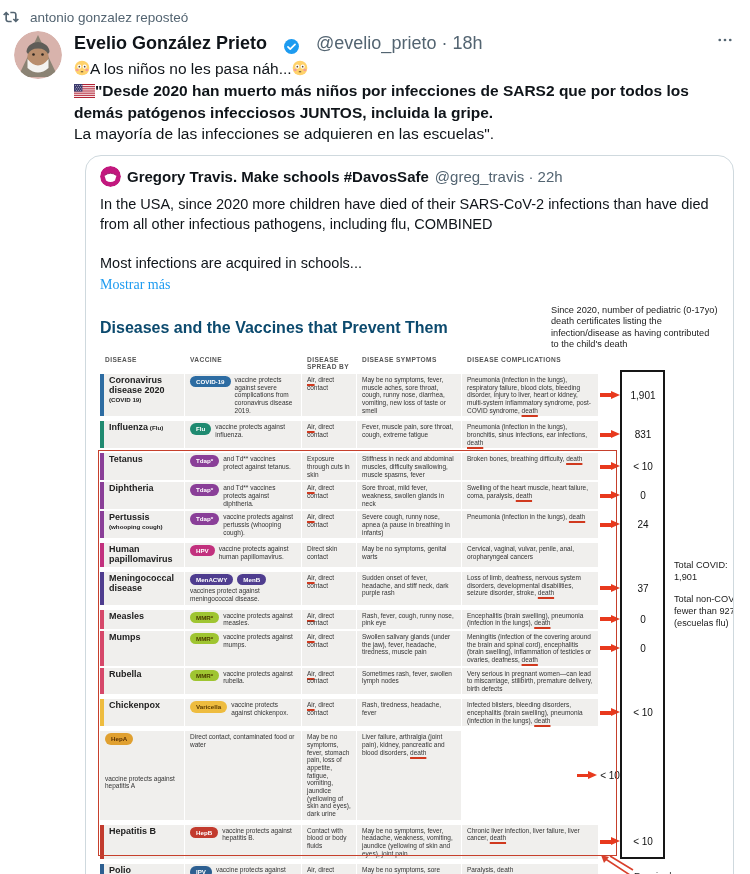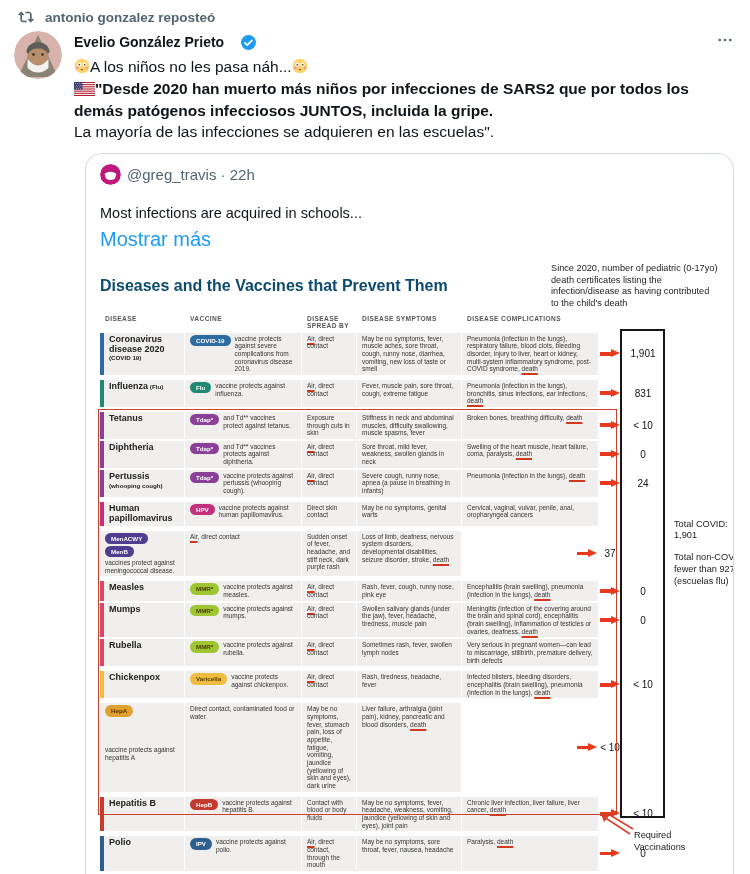--- a/index.html
+++ b/index.html
@@ -1,44 +1,44 @@
 <!DOCTYPE html>
 <html><head>
 <meta charset="utf-8">
 <style>
   html,body { margin:0; padding:0; }
   body { width:750px; height:874px; background:#fff; color:#0f1419;
          font-family:"Liberation Sans",sans-serif; overflow:hidden; }
 
   
-  .repost { display:flex; align-items:center; gap:11px; padding:9px 16px 2px 18px;
-            color:#536471; font-weight:bold; font-size:13.5px; }
+  .repost { display:flex; align-items:center; gap:11px; padding:9px 16px 2px 3px;
+            color:#536471; font-weight:normal; font-size:13.5px; }
 
   
   .tweet { display:flex; gap:12px; padding:4px 16px 0 14px; }
   .avatar { width:48px; height:48px; border-radius:50%; overflow:hidden; flex:none; }
   .content { flex:1; min-width:0; }
-  .name-row { display:flex; align-items:center; gap:16px; font-size:14px; line-height:1.3; }
+  .name-row { display:flex; align-items:flex-end; gap:16px; font-size:18px; line-height:1.3; }
   .name { font-weight:bold; white-space:nowrap; }
   .meta { color:#536471; white-space:nowrap; }
   .more { margin-left:auto; cursor:pointer; }
   .body-text { font-size:15.5px; line-height:1.4; margin-top:3px; }
   .body-text .bold { font-weight:bold; }
   .emoji { vertical-align:-2px; }
 
   
   .card { border:1px solid #cfd9de; border-radius:16px; margin:10px 0 0 11px;
           overflow:hidden; background:#fff; }
   .card-pad { padding:10px 14px 2px; }
   .qhead { display:flex; align-items:center; gap:6px; font-size:15px; line-height:1.3; }
   .qavatar { width:21px; height:21px; border-radius:50%; overflow:hidden; flex:none; }
   .qname { font-weight:bold; }
   .qtext { font-size:14.5px; line-height:1.4; margin-top:7px; }
   .qtext2 { font-size:14.5px; line-height:1.4; margin-top:18px; }
-  .showmore { color:#1d9bf0; font-size:20px; line-height:1.4; margin-top:2px; cursor:pointer; }
+  .showmore { color:#1d9bf0; font-size:14px; line-height:1.4; margin-top:2px; cursor:pointer;font-family:Liberation Serif, serif; }
 
   
   .chart { position:relative; padding:8px 14px 8px; background:#fff; }
   .chart-head { display:flex; gap:8px; }
   .chart-title { flex:1; font-size:16px; font-weight:bold; color:#0c4a6e; padding-top:14px; }
   .chart-note { width:168px; font-size:9.2px; line-height:1.26; color:#1a1a1a; }
   .tgrid { display:grid; grid-template-columns:84px 116px 54px 104px 136px 22px 42px; column-gap:1px; }
   .thead { margin-top:3px; color:#555; font-size:6.6px; font-weight:bold; letter-spacing:.4px; }
   .thead > div { padding:2px 5px; }
   .row { margin-top:2px; }
@@ -88,20 +88,21 @@
       <path d="M13.5 28 q10.5 13 21 0 l0 9 q-10.5 9 -21 0 z" fill="#f4f3f0"></path>
     </svg>
   </div>
   <div class="content">
     <div class="name-row">
       <span class="name">Evelio González Prieto</span>
       <svg class="emoji" width="17" height="17" viewBox="0 0 24 24">
           <circle cx="12" cy="12" r="10.5" fill="#1d9bf0"></circle>
           <path d="M7 12.5l3.2 3.2L17 9" stroke="#fff" stroke-width="2.4" fill="none" stroke-linecap="round" stroke-linejoin="round"></path>
         </svg>
+      <span class="meta">@evelio_prieto · 18h</span>
       <span class="more">
         <svg width="18" height="18" viewBox="0 0 24 24" fill="#536471">
             <circle cx="5" cy="12" r="1.8"></circle>
             <circle cx="12" cy="12" r="1.8"></circle>
             <circle cx="19" cy="12" r="1.8"></circle>
           </svg>
       </span>
     </div>
     <div class="body-text">
       <div>
@@ -162,22 +163,24 @@
     <div class="card">
       <div class="card-pad">
         <div class="qhead">
           <span class="qavatar">
             <svg width="21" height="21" viewBox="0 0 21 21">
                 <circle cx="10.5" cy="10.5" r="10.5" fill="#c2187e"></circle>
                 <path d="M4.5 9.5 q6 -4.5 12 0 l-1.5 5 q-4.5 3 -9 0 z" fill="#fff"></path>
                 <path d="M4.5 9.5 q6 -4.5 12 0" stroke="#8d0f5c" stroke-width="0.8" fill="none"></path>
               </svg>
           </span>
+          <span class="qname">Gregory Travis. Make schools #DavosSafe</span>
           <span class="meta">@greg_travis · 22h</span>
         </div>
+        <div class="qtext">In the USA, since 2020 more children have died of their SARS-CoV-2 infections than have died from all other infectious pathogens, including flu, COMBINED</div>
         <div class="qtext2">Most infections are acquired in schools...</div>
         <div class="showmore">Mostrar más</div>
       </div>
 
       <div class="chart">
         <div class="chart-head">
           <div class="chart-title">Diseases and the Vaccines that Prevent Them</div>
           <div class="chart-note">Since 2020, number of pediatric (0-17yo) death certificates listing the infection/disease as having contributed to the child's death</div>
         </div>
         <div class="tgrid thead">
@@ -266,20 +269,21 @@
                 <span class="pill" style="background:#c2317e;color:#ffffff">HPV</span>
                 <span class="vdesc">vaccine protects against human papillomavirus.</span>
               </div>
               <div class="cell">Direct skin contact</div>
               <div class="cell">May be no symptoms, genital warts</div>
               <div class="cell">Cervical, vaginal, vulvar, penile, anal, oropharyngeal cancers</div>
               <div class="acell"></div>
               <div class="ncell"></div>
             </div>
             <div class="tgrid row gstart">
+              <div class="cell dcell" style="border-left-color:#4f3d8f"><span class="dname">Meningococcal disease</span></div>
               <div class="cell vcell">
                 <span class="pill" style="background:#4f3d8f;color:#ffffff">MenACWY</span>
                 <span class="pill" style="background:#4f3d8f;color:#ffffff">MenB</span>
                 <span class="vdesc">vaccines protect against meningococcal disease.</span>
               </div>
               <div class="cell"><span class="rl">Air</span>, direct contact</div>
               <div class="cell">Sudden onset of fever, headache, and stiff neck, dark purple rash</div>
               <div class="cell">Loss of limb, deafness, nervous system disorders, developmental disabilities, seizure disorder, stroke, <span class="rl">death</span></div>
               <div class="acell">
                 <span class="arr"></span>

